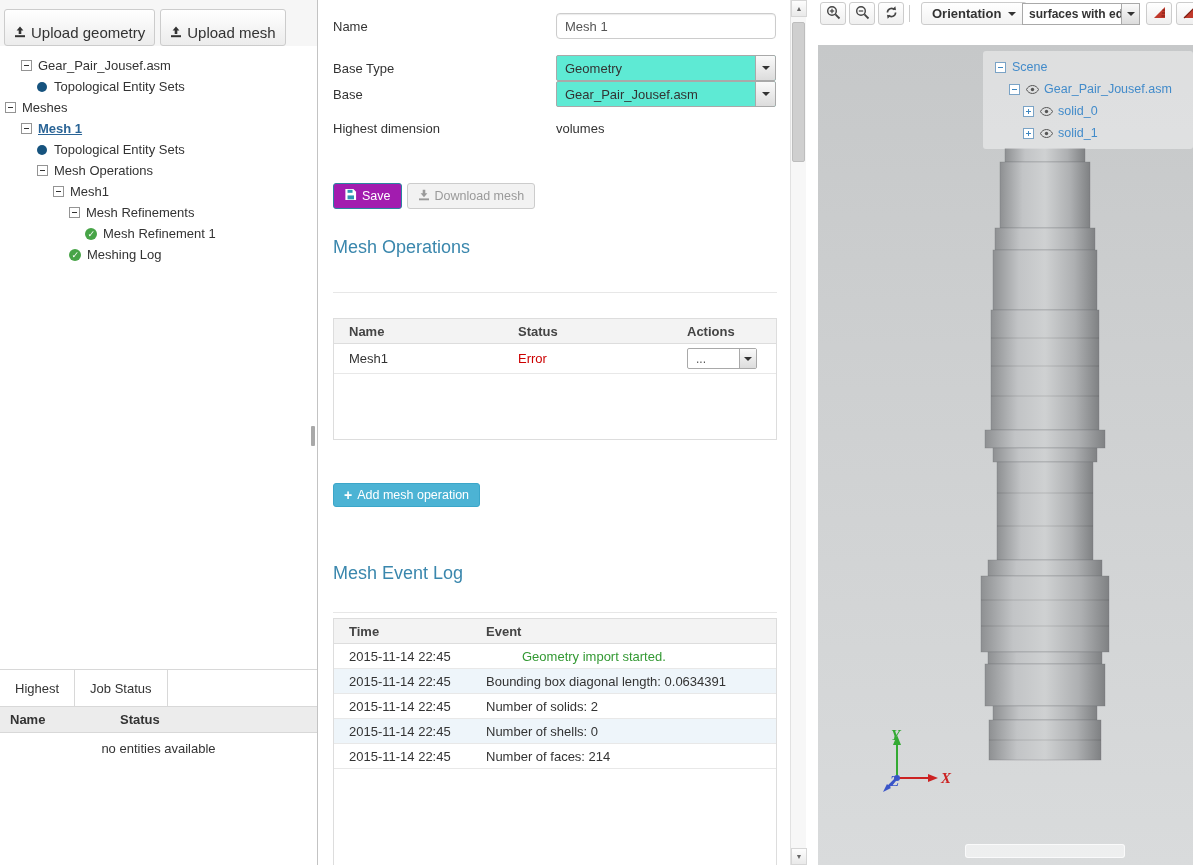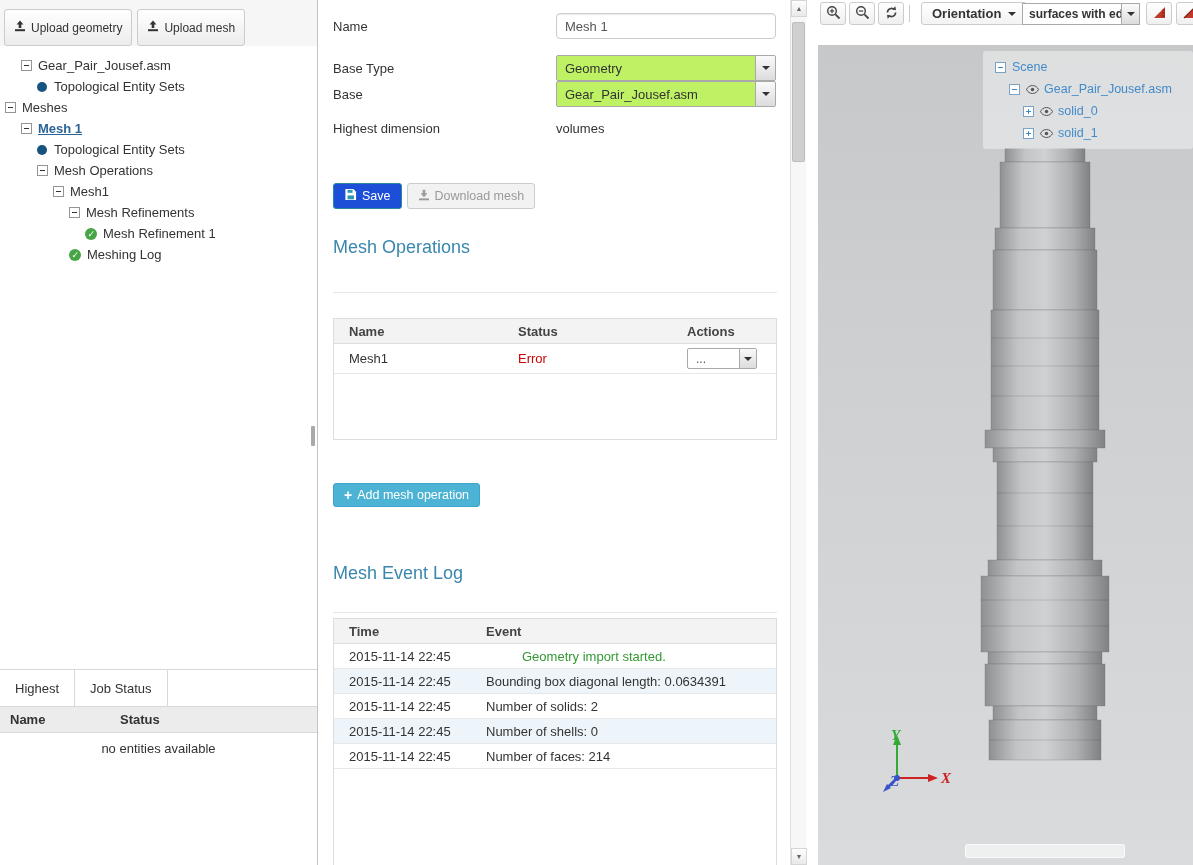--- a/index.html
+++ b/index.html
@@ -2,21 +2,21 @@
 <html><head>
 <meta charset="utf-8">
 <style>
   * { margin:0; padding:0; box-sizing:border-box; }
   html,body { width:1193px; height:865px; overflow:hidden; }
   body { position:relative; font-family:"Liberation Sans", sans-serif; font-size:13px; color:#333; background:#fff; }
 
   
   .left-panel { position:absolute; left:0; top:0; width:318px; height:865px; background:#fff; border-right:1px solid #c3c3c3; }
   .left-toolbar { height:46px; background:#f6f6f6; padding:9px 0 0 4px; display:flex; gap:5px; }
-  .btn { display:inline-flex; align-items:center; gap:5px; border:1px solid #ccc; background:linear-gradient(#fff,#ececec); border-radius:3px; padding:16px 9px; font-size:12px; color:#333; cursor:pointer; white-space:nowrap; }
+  .btn { display:inline-flex; align-items:flex-end; gap:5px; border:1px solid #ccc; background:linear-gradient(#fff,#ececec); border-radius:3px; padding:4px 9px; font-size:15px; color:#333; cursor:pointer; white-space:nowrap; }
   .tree { padding-top:9px; height:612px; overflow:hidden; }
   .tree-item { display:flex; align-items:center; height:21px; cursor:default; }
   .tw { width:11px; height:11px; border:1px solid #949494; background:#fff; margin-right:6px; position:relative; flex:none; }
   .tw::before { content:""; position:absolute; left:2px; right:2px; top:4px; height:1px; background:#333; }
   .tw.plus::after { content:""; position:absolute; top:2px; bottom:2px; left:4px; width:1px; background:#333; }
   .tw.blue { border-color:#7aa3c6; }
   .tw.blue::before, .tw.blue::after { background:#3f87c0; }
   .dot { width:10px; height:10px; border-radius:50%; background:#16537e; margin-right:7px; flex:none; }
   .check { width:12px; height:12px; border-radius:50%; background:#47a447; margin-right:6px; position:relative; flex:none; }
   .check::before { content:"✓"; position:absolute; left:2.5px; top:0; color:#fff; font-size:9px; line-height:12px; }
@@ -30,26 +30,26 @@
   .tab.active { border-left:1px solid #d8d8d8; border-right:1px solid #d8d8d8; background:#fff; }
   .job-header { display:flex; height:26px; background:#ececec; border-bottom:1px solid #d8d8d8; align-items:center; font-weight:bold; }
   .job-header .c1 { width:120px; padding-left:10px; }
   .job-empty { text-align:center; padding:8px 0; color:#333; }
 
   
   .details-panel { position:absolute; left:319px; top:0; width:471px; height:865px; background:#fff; overflow:hidden; }
   .frow { position:absolute; left:14px; display:flex; align-items:center; height:26px; }
   .frow .flabel { width:223px; color:#333; }
   .text-input { width:220px; height:26px; border:1px solid #ccc; border-radius:4px; padding:0 8px; font-size:13px; color:#555; box-shadow:inset 0 1px 1px rgba(0,0,0,.08); font-family:"Liberation Sans",sans-serif; }
-  .select { width:220px; height:26px; border:1px solid #a9a9a9; border-radius:2px; position:relative; display:flex; align-items:center; padding:0 26px 0 8px; background:#bef264; color:#333; overflow:hidden; white-space:nowrap; cursor:pointer; }
+  .select { width:220px; height:26px; border:1px solid #a9a9a9; border-radius:2px; position:relative; display:flex; align-items:center; padding:0 26px 0 8px; background:#5eead4; color:#333; overflow:hidden; white-space:nowrap; cursor:pointer; }
   .sel-btn { position:absolute; right:0; top:0; bottom:0; width:20px; border-left:1px solid #a9a9a9; background:linear-gradient(#fafafa,#dcdcdc); display:flex; align-items:center; justify-content:center; }
   .caret { width:0; height:0; border:4px solid transparent; border-top-color:#333; margin-top:4px; }
   .static-val { color:#333; }
   .actions { position:absolute; left:14px; top:183px; display:flex; gap:5px; }
-  .btn-save { display:inline-flex; align-items:center; gap:5px; background:#1d4ed8; border:1px solid #2a85a0; color:#fff; border-radius:3px; padding:4px 10px; font-size:12.5px; cursor:pointer; }
+  .btn-save { display:inline-flex; align-items:center; gap:5px; background:#a21caf; border:1px solid #2a85a0; color:#fff; border-radius:3px; padding:4px 10px; font-size:12.5px; cursor:pointer; }
   .btn-download { display:inline-flex; align-items:center; gap:5px; background:#f2f2f2; border:1px solid #ccc; color:#9a9a9a; border-radius:3px; padding:4px 10px; font-size:12.5px; cursor:pointer; }
   .section-title { position:absolute; left:14px; font-size:18px; font-weight:normal; color:#3a87ad; }
   .rule { position:absolute; left:14px; width:444px; border-top:1px solid #e7e7e7; }
   .data-table { position:absolute; left:14px; width:444px; border:1px solid #ddd; background:#fff; }
   .dt-header { display:flex; height:25px; background:#f3f3f3; border-bottom:1px solid #ddd; align-items:center; font-weight:bold; color:#444; }
   .dt-row { display:flex; align-items:center; border-bottom:1px solid #e8e8e8; }
   .ops .c-name { width:184px; padding-left:15px; }
   .ops .c-status { width:169px; }
   .ops .c-actions { flex:1; }
   .status-error { color:#c00; }

